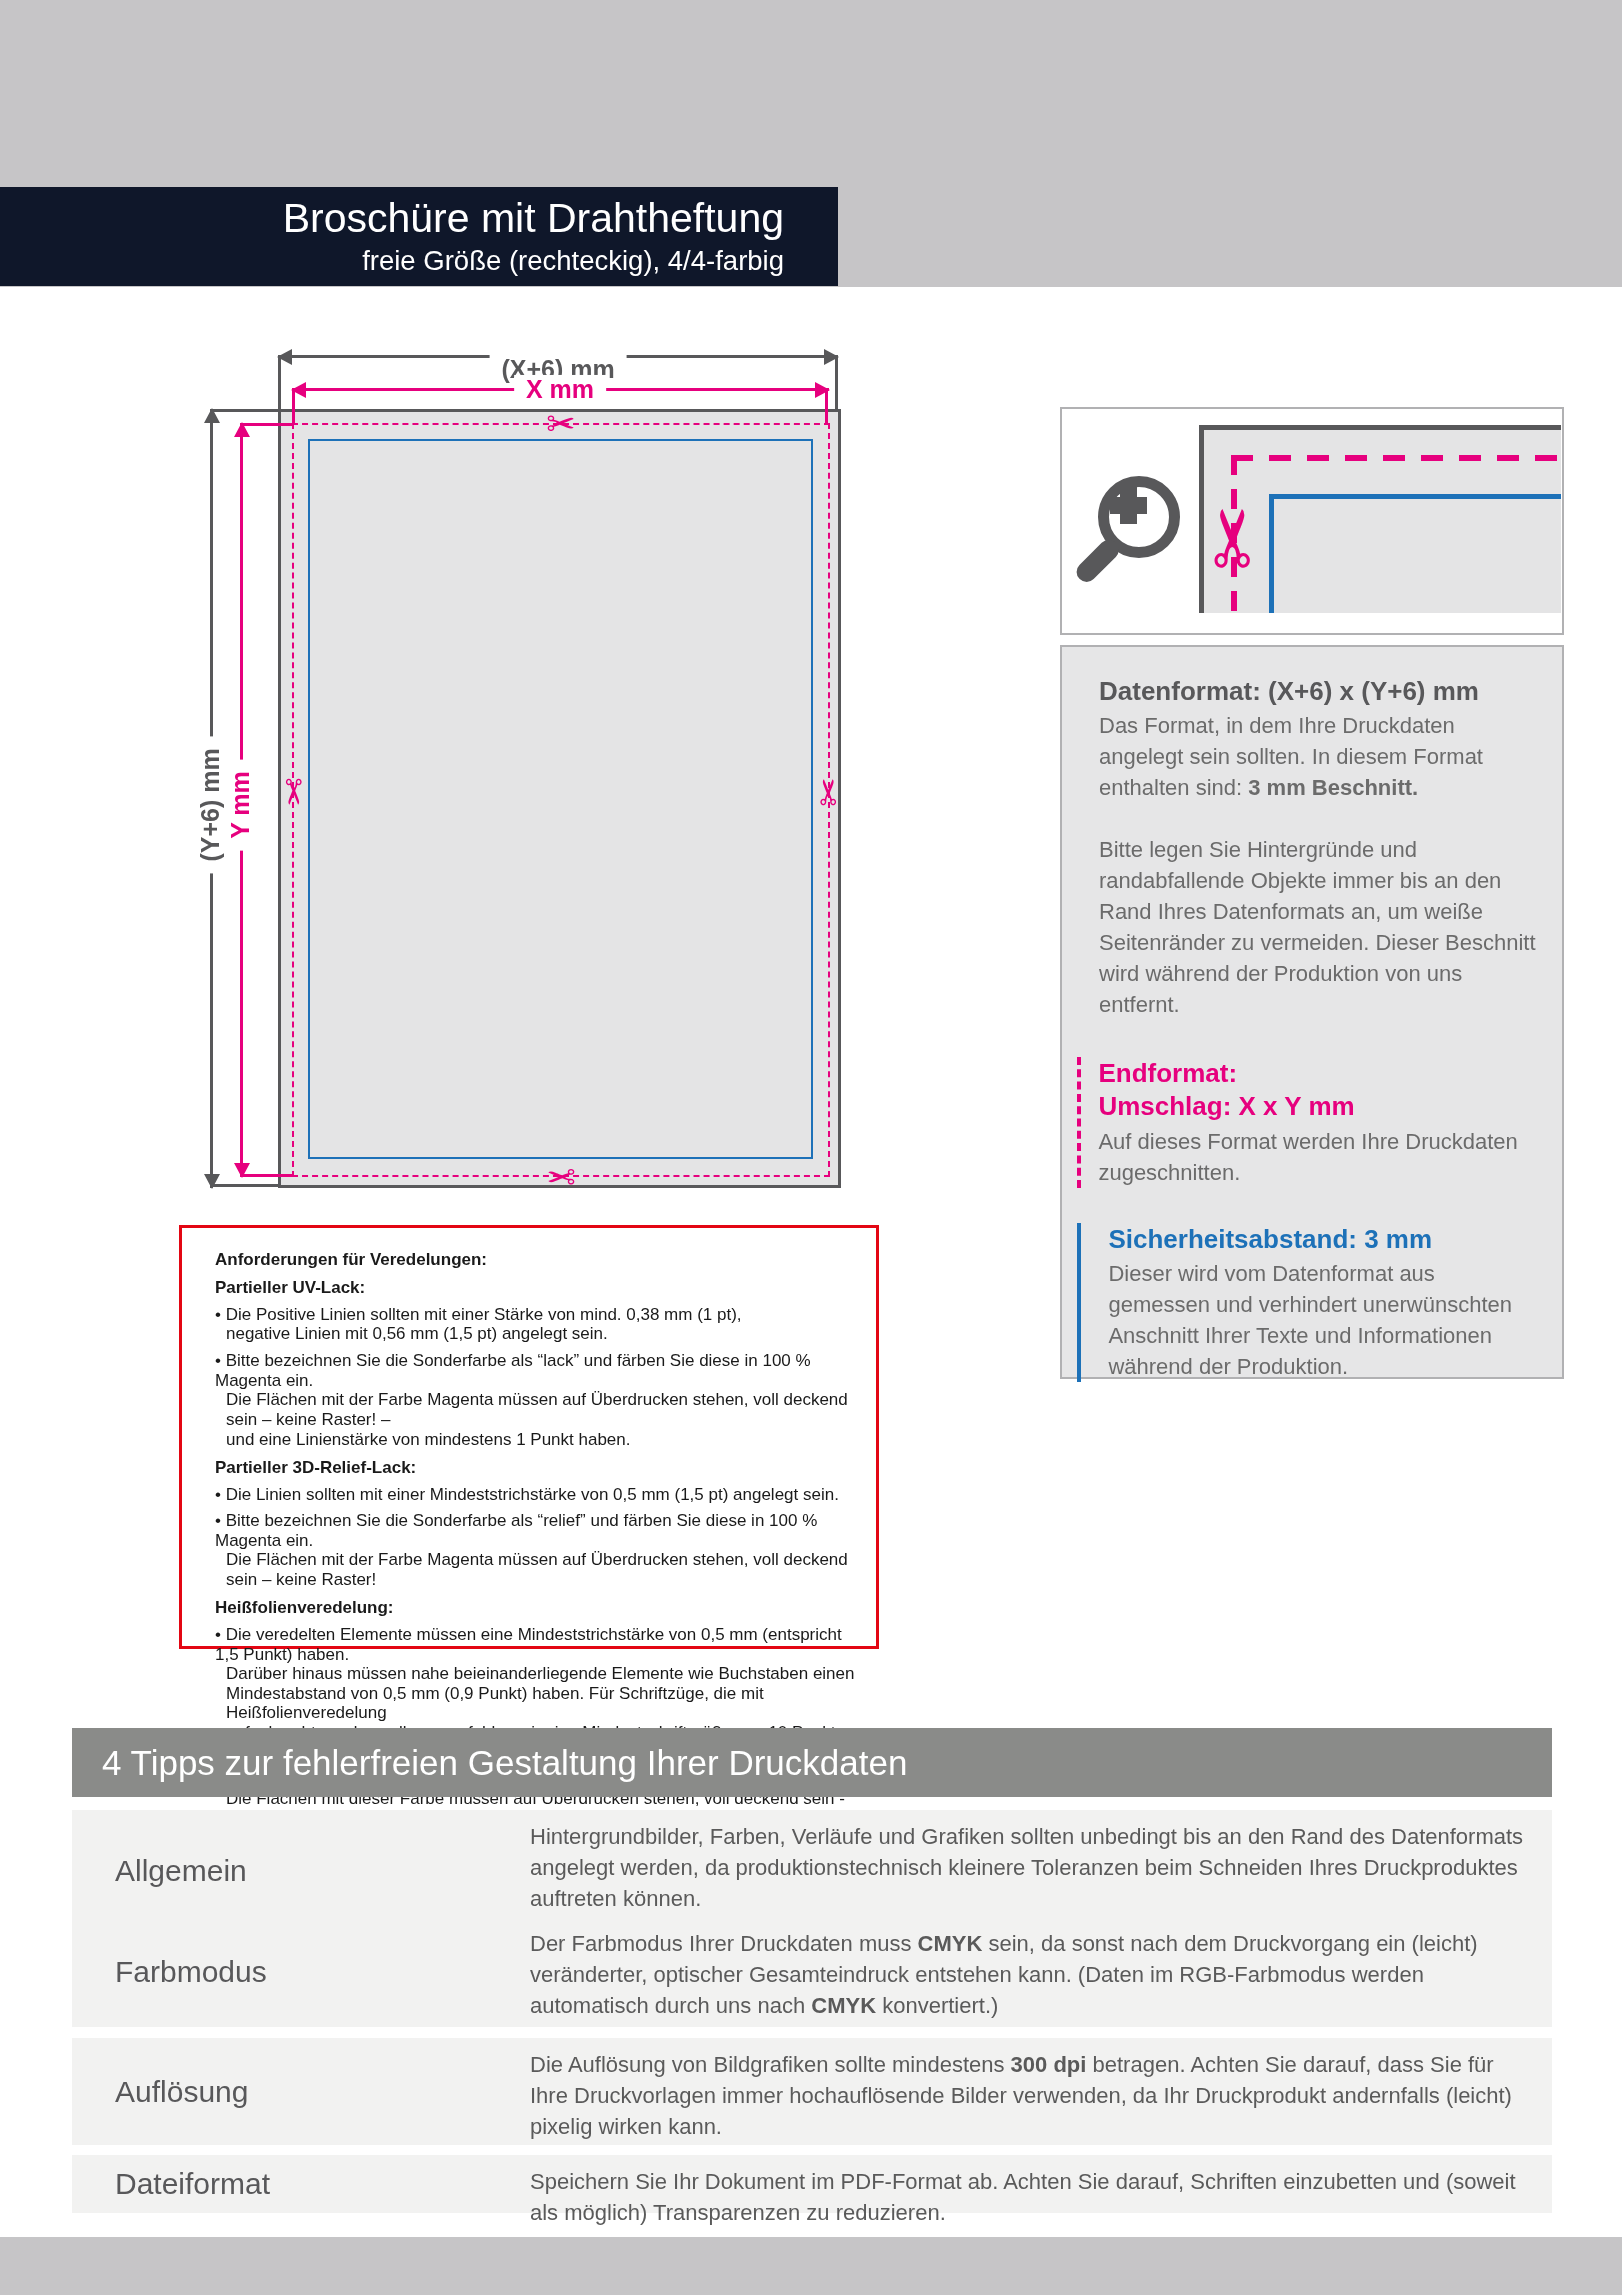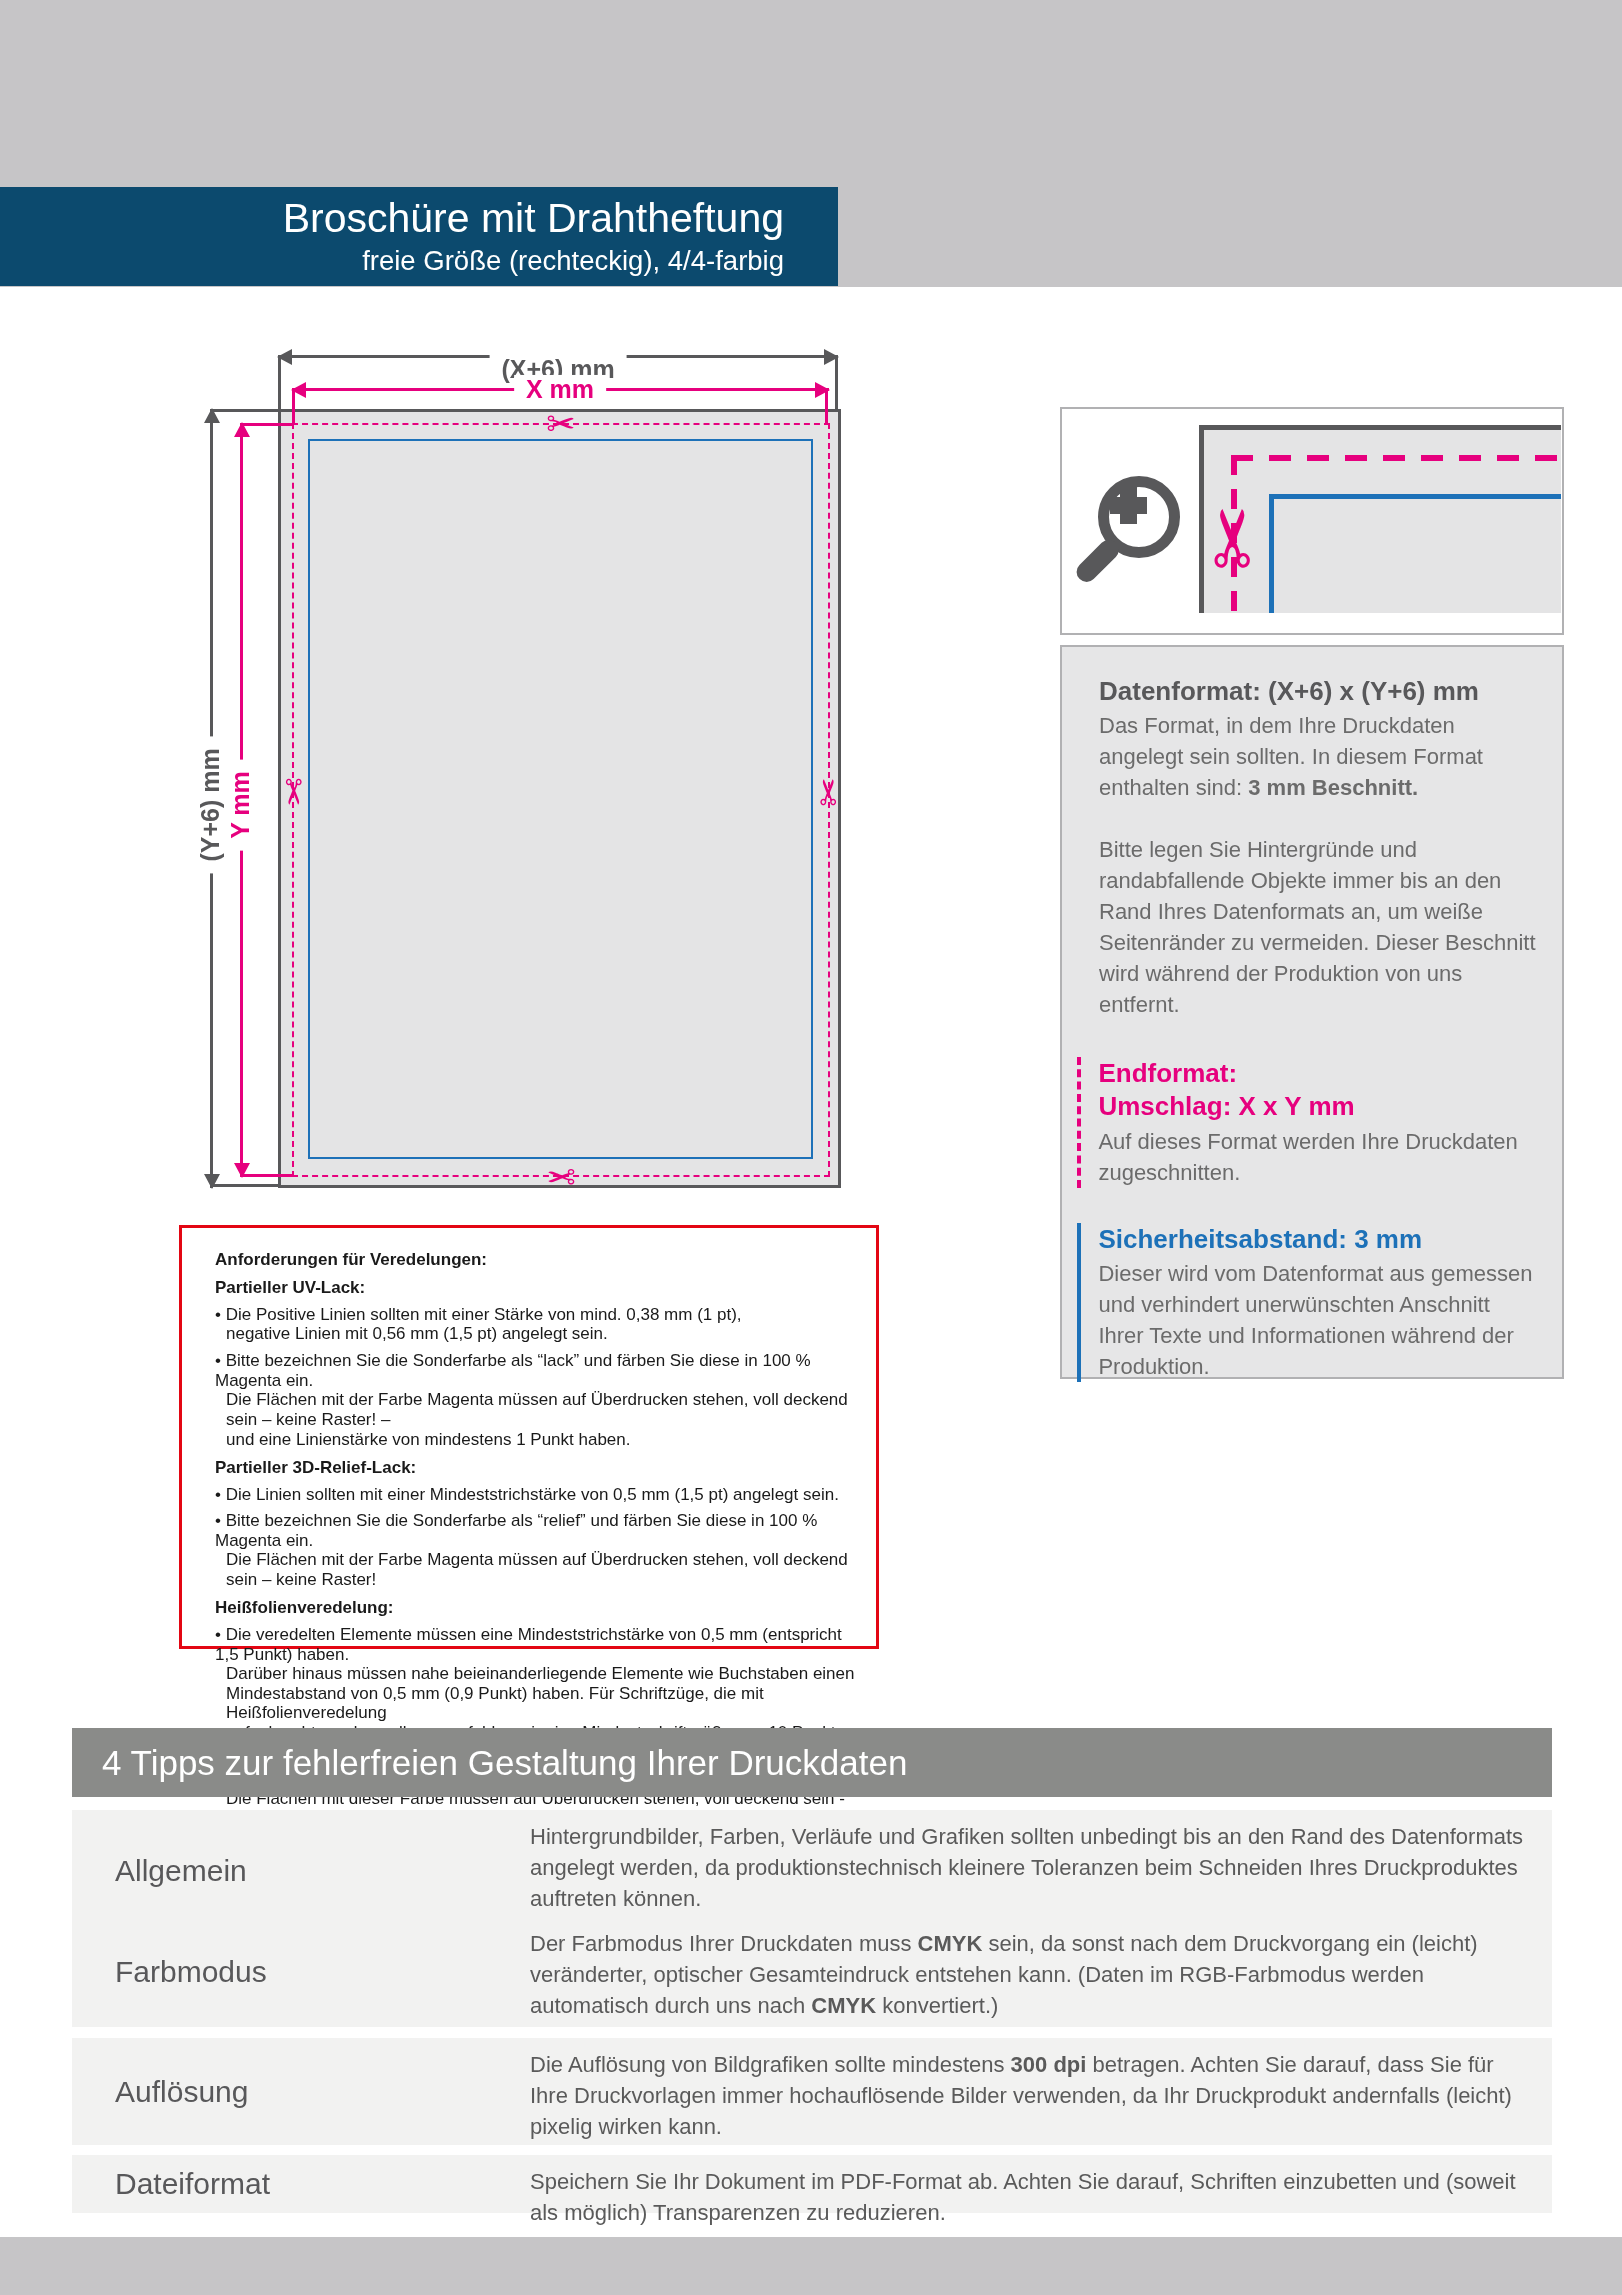--- a/index.html
+++ b/index.html
@@ -10,21 +10,21 @@
   .abs { position:absolute; }
 
   
   .hdr-bg { left:0; top:0; width:1623px; height:287px; background:#c6c5c7; }
   .datenblatt-box {
     left:0; top:124px; width:330px; height:63px; background:#ffffff;
     display:flex; align-items:center; box-sizing:border-box; padding-left:62px;
     font-size:41px; color:#58585a;
   }
   .title-band {
-    left:0; top:187px; width:838px; height:99px; background:#0c4a6e;
+    left:0; top:187px; width:838px; height:99px; background:#0f172a;
     color:#ffffff; text-align:right; box-sizing:border-box; padding:6.5px 54px 0 0;
   }
   .title-band .t1 { font-size:41px; line-height:48px; }
   .title-band .t2 { font-size:27.5px; line-height:37px;text-align:right; }
 
   
   .rect-outer { left:278px; top:409px; width:563px; height:779px;
     background:#e4e4e5; border:3.3px solid #58585a; box-sizing:border-box; }
   .rect-dashed { left:292px; top:423px; width:538px; height:754px;
     border:2.6px dashed #e6007e; box-sizing:border-box; }
@@ -85,21 +85,21 @@
   .cd-blue-h { position:absolute; left:65px; top:64px; right:0; height:5.2px; background:#1d71b8; }
   .cd-scis { position:absolute; left:29.4px; top:108px; color:#e6007e; font-size:79px; line-height:1; }
 
   .info-box { left:1060px; top:645px; width:504px; height:734px;
     background:#e6e6e7; border:2.6px solid #b1b1b3; box-sizing:border-box;
     padding:27.5px 22px 0 37px; color:#6b6b6b; }
   .info-box h3 { margin:0; font-size:26px; line-height:33px; color:#58585a; }
   .info-box p { margin:2.6px 0 0 0; font-size:22px; line-height:31px; }
   .sec-end { margin-top:37px; border-left:4.6px dashed #e6007e; padding-left:17px; margin-left:-21.6px; }
   .sec-end h3 { color:#e6007e; }
-  .sec-safe { margin-top:35px; border-left:4.6px solid #1d71b8; padding-left:17px; margin-left:-21.6px; }
+  .sec-safe { margin-top:35px; border-left:4.6px solid #1d71b8; padding-left:27px; margin-left:-21.6px; }
   .sec-safe h3 { color:#1d71b8; }
   .gap-top { margin-top:31px !important; }
 
   
   .redbox { left:179px; top:1225px; width:700px; height:424px;
     border:3.3px solid #e30613; box-sizing:border-box; background:#ffffff;
     padding:22px 17px 0 33px; color:#1a1a1a; }
   .rb-line { font-size:17px; line-height:19.6px; }
   .rb-h { font-weight:bold; margin-top:8.5px; }
   .rb-h:first-child { margin-top:0; }

